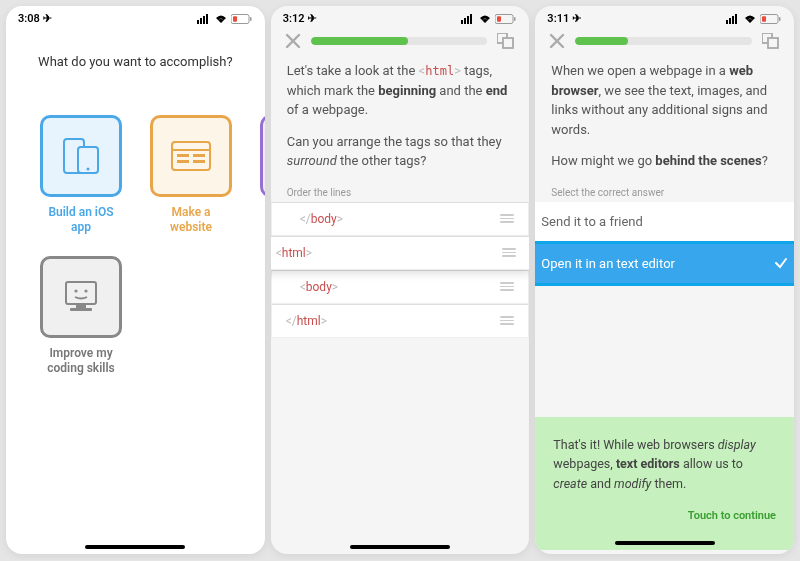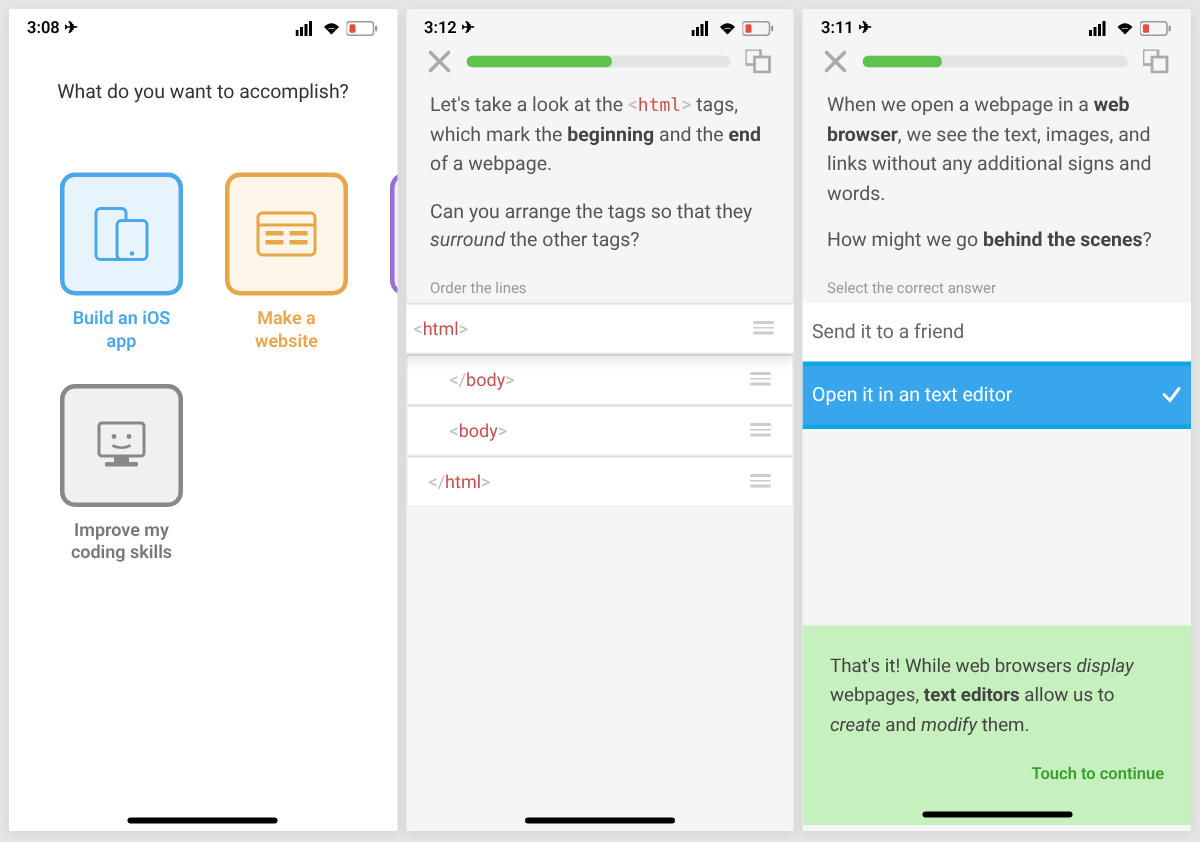--- a/index.html
+++ b/index.html
@@ -1,17 +1,17 @@
 <!DOCTYPE html>
 <html><head>
   <meta charset="utf-8">
   <style>
     *{box-sizing:border-box;margin:0;padding:0;font-family:-apple-system,BlinkMacSystemFont,"Segoe UI",Roboto,sans-serif}
     body{background:#e5e5e5;padding:6px;display:flex;gap:6px;justify-content:center}
-    .phone{width:260px;height:548px;background:#fff;border-radius:1px;overflow:hidden;position:relative;display:flex;flex-direction:column;box-shadow:0 2px 8px rgba(0,0,0,.08)}
+    .phone{width:260px;height:548px;background:#fff;border-radius:16px;overflow:hidden;position:relative;display:flex;flex-direction:column;box-shadow:0 2px 8px rgba(0,0,0,.08)}
     .statusbar{display:flex;justify-content:space-between;align-items:center;padding:6px 12px 0;font-size:11px;font-weight:600}
     .sb-left span{margin-right:3px}
     .sb-right{display:flex;align-items:center;gap:3px}
     .sb-right svg{display:block}
     .phone.gray{background:#f5f5f5}
     .title{font-size:13px;font-weight:400;color:#333;text-align:center;padding:28px 30px 30px;line-height:1.35}
     .grid{display:grid;grid-template-columns:1fr 1fr 1fr;gap:20px 28px;padding:14px 34px}
     .tile{display:flex;flex-direction:column;align-items:center;cursor:pointer}
     .tile-box{width:82px;height:82px;border-radius:10px;border:3px solid;display:flex;align-items:center;justify-content:center;margin-bottom:8px}
     .c-blue{border-color:#4aa7e8;background:#e7f4fd}
@@ -152,30 +152,30 @@
       </svg>
   </div>
   <div class="body-text">
     <span>Let's take a look at the </span><span class="lt">&lt;</span><span class="code-token" title="&lt;html&gt;">html</span><span class="lt">&gt;</span><span> tags, which mark the </span><b>beginning</b><span> and the </span><b>end</b><span> of a webpage.</span>
   </div>
   <div class="body-text">
     <span>Can you arrange the tags so that they </span><i>surround</i><span> the other tags?</span>
   </div>
   <div class="small-label">Order the lines</div>
   <div>
+    <div class="order-row indent-1">
+        <span><span class="lt">&lt;/</span>body<span class="lt">&gt;</span></span>
+        <div class="handle">
+          <span></span>
+          <span></span>
+          <span></span>
+        </div>
+      </div>
     <div class="order-row shadow">
         <span><span class="lt">&lt;</span>html<span class="lt">&gt;</span></span>
-        <div class="handle">
-          <span></span>
-          <span></span>
-          <span></span>
-        </div>
-      </div>
-    <div class="order-row indent-1">
-        <span><span class="lt">&lt;/</span>body<span class="lt">&gt;</span></span>
         <div class="handle">
           <span></span>
           <span></span>
           <span></span>
         </div>
       </div>
     <div class="order-row indent-1">
         <span><span class="lt">&lt;</span>body<span class="lt">&gt;</span></span>
         <div class="handle">
           <span></span>

